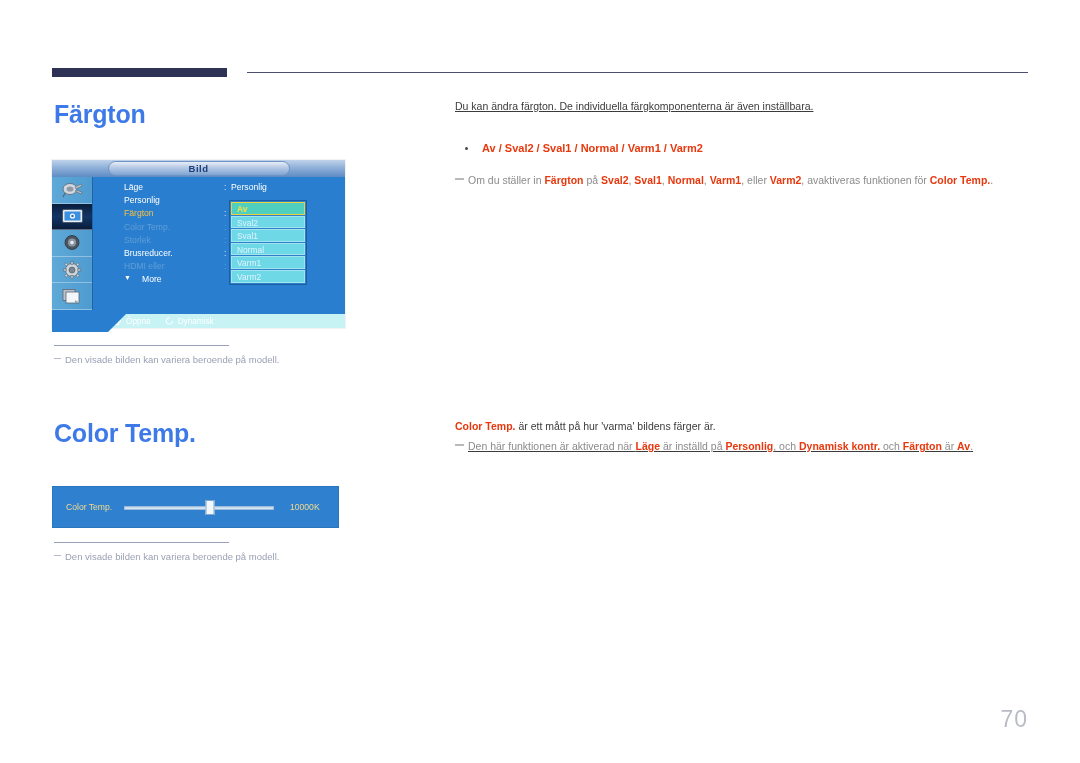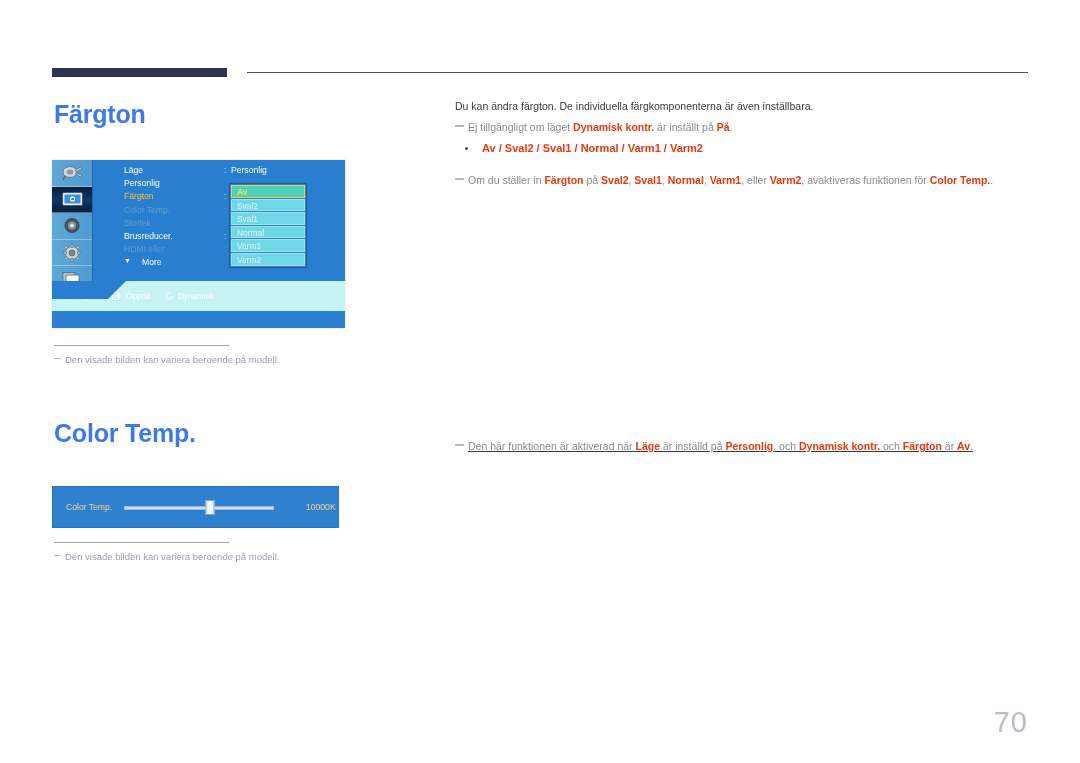--- a/index.html
+++ b/index.html
@@ -32,21 +32,21 @@
   .rtext { position:absolute; left:455px; font-size:10.5px; color:#3b3b3b; white-space:nowrap; line-height:1.3; }
   .rtext .em { color:#e8380d; font-weight:bold; }
   .rtext .dim { color:#8b8b8b; }
   .dash-mark {
     display:inline-block; width:9px; height:2px; background:#b9b9b9;
     vertical-align:middle; margin-right:4px; position:relative; top:-2px;
   }
   .bullet-dot { display:inline-block; width:3px; height:3px; border-radius:50%; background:#4a4a4a;
     vertical-align:middle; margin:0 14px 0 10px; position:relative; top:-1px; }
 
-  #rt-intro   { top:100px; }
+  #rt-intro   { top:100px;text-decoration:underline; }
   #rt-note1   { top:121px; }
   #rt-bullet  { top:141px; font-size:11px; }
   #rt-note2   { top:174px; }
   #rt-note3   { top:181px; }
   #rt-ct-intro{ top:420px; }
   #rt-ct-note { top:440px;text-decoration:underline; }
 
   
   .footnote { position:absolute; left:54px; width:230px; }
   .footnote .fn-rule { width:175px; height:1px; background:#9aa0b8; margin-bottom:8px; }
@@ -110,21 +110,21 @@
     height:12.6px; line-height:12.6px; font-size:8.4px;
     padding-left:5px; color:#dff3ff; background:#6fd8e6;
     border:1px solid #9fe4ee; margin-bottom:1px;
   }
   .dd-item.sel {
     background:#4fd0bf; border:1px solid #f0d23a; color:#f5e04a; font-weight:bold;
   }
   .dd-item:last-child { margin-bottom:0; }
 
   .osd-hintbar {
-    position:absolute; left:0; bottom:0; width:100%; height:30px;
+    position:absolute; left:0; bottom:0; width:100%; height:14px;
     background:#c7f3f5;
     display:flex; align-items:center;
   }
   .osd-hint-corner {
     position:absolute; left:0; top:0; width:74px; height:18px;
     background:#2a7ecf;
     clip-path: polygon(0 0, 74px 0, 56px 18px, 0 18px);
   }
   .hint-item { display:flex; align-items:center; font-size:8.2px; color:#ffffff; margin-left:14px; }
   .hint-item:first-of-type { margin-left:94px; }
@@ -140,59 +140,61 @@
   .ct-track-wrap { position:relative; width:150px; height:9px; }
   .ct-track {
     position:absolute; left:0; top:3px; width:150px; height:4px;
     background:linear-gradient(to bottom,#bfd6ec,#dfeaf6);
     border:1px solid #9dbcdc;
   }
   .ct-thumb {
     position:absolute; left:57%; top:-3px; width:9px; height:15px;
     background:#f2f7fc; border:1px solid #7fa6cc; transform:translateX(-50%);
   }
-  .ct-value { font-size:8.6px; color:#f3d98e; margin-left:32px; }
+  .ct-value { font-size:8.6px; color:#f3d98e; margin-left:16px; }
 
   
   #page-number {
     position:absolute; right:52px; top:706px;
-    font-size:29px; color:#b9bcc6; letter-spacing:1px;
+    font-size:23px; color:#b9bcc6; letter-spacing:1px;
   }
 </style>
 </head>
 <body>
 
 <div class="page">
 
   <div class="top-rule-wrap">
     <div class="top-rule-thick"></div>
     <div class="top-rule-thin"></div>
   </div>
 
   <div class="h-section" id="heading-fargton">Färgton</div>
 
   <div class="rtext" id="rt-intro">
     <span>Du kan ändra färgton. De individuella färgkomponenterna är även inställbara.</span>
   </div>
 
-  <div class="rtext" id="rt-note1">
-    <span class="dash-mark"></span><span class="dim">Ej tillgängligt om läget </span><span class="em">Dynamisk kontr.</span><span class="dim"> är inställt på </span><span class="em">På</span><span class="dim">.</span>
-  </div>
 
   <div class="rtext" id="rt-bullet">
     <span class="bullet-dot"></span><span class="em">Av / Sval2 / Sval1 / Normal / Varm1 / Varm2</span>
   </div>
 
   <div class="rtext" id="rt-note2">
     <span class="dash-mark"></span><span class="dim">Om du ställer in </span><span class="em">Färgton</span><span class="dim"> på </span><span class="em">Sval2</span><span class="dim">, </span><span class="em">Sval1</span><span class="dim">, </span><span class="em">Normal</span><span class="dim">, </span><span class="em">Varm1</span><span class="dim">, eller </span><span class="em">Varm2</span><span class="dim">, avaktiveras funktionen för </span><span class="em">Color Temp.</span><span class="dim">.</span>
   </div>
 
 
   <div class="osd">
 
+    <div class="osd-titlebar">
+      <div class="osd-title-pill">
+        <span class="osd-title-text">Bild</span>
+      </div>
+    </div>
 
     <div class="osd-body">
 
       <div class="osd-iconbar">
         <div class="osd-icon">
           <svg width="22" height="17" viewBox="0 0 22 17">
             <ellipse cx="9" cy="8" rx="7" ry="5.5" fill="#cfd8e0" stroke="#5a6670" stroke-width="0.8"></ellipse>
             <ellipse cx="9" cy="8" rx="3.4" ry="2.6" fill="#8f9aa5"></ellipse>
             <path d="M14 6 L20 3 L21 5 L15 8 Z" fill="#b9c3cc" stroke="#5a6670" stroke-width="0.6"></path>
             <path d="M14 10 L20 13 L21 11 L15 9 Z" fill="#b9c3cc" stroke="#5a6670" stroke-width="0.6"></path>
@@ -321,20 +323,23 @@
 
   <div class="footnote" id="footnote-1">
     <div class="fn-rule"></div>
     <div class="fn-text">
       <span class="fn-dash"></span><span>Den visade bilden kan variera beroende på modell.</span>
     </div>
   </div>
 
   <div class="h-section" id="heading-colortemp">Color Temp.</div>
 
+  <div class="rtext" id="rt-ct-intro">
+    <span class="em">Color Temp.</span><span> är ett mått på hur 'varma' bildens färger är.</span>
+  </div>
 
   <div class="rtext" id="rt-ct-note">
     <span class="dash-mark"></span><span class="dim">Den här funktionen är aktiverad när </span><span class="em">Läge</span><span class="dim"> är inställd på </span><span class="em">Personlig</span><span class="dim">, och </span><span class="em">Dynamisk kontr.</span><span class="dim"> och </span><span class="em">Färgton</span><span class="dim"> är </span><span class="em">Av</span><span class="dim">.</span>
   </div>
 
   <div class="ct-panel">
     <span class="ct-label">Color Temp.</span>
     <span class="ct-track-wrap">
       <span class="ct-track"></span>
       <span class="ct-thumb" id="ct-thumb" style="left: 57%;"></span>

